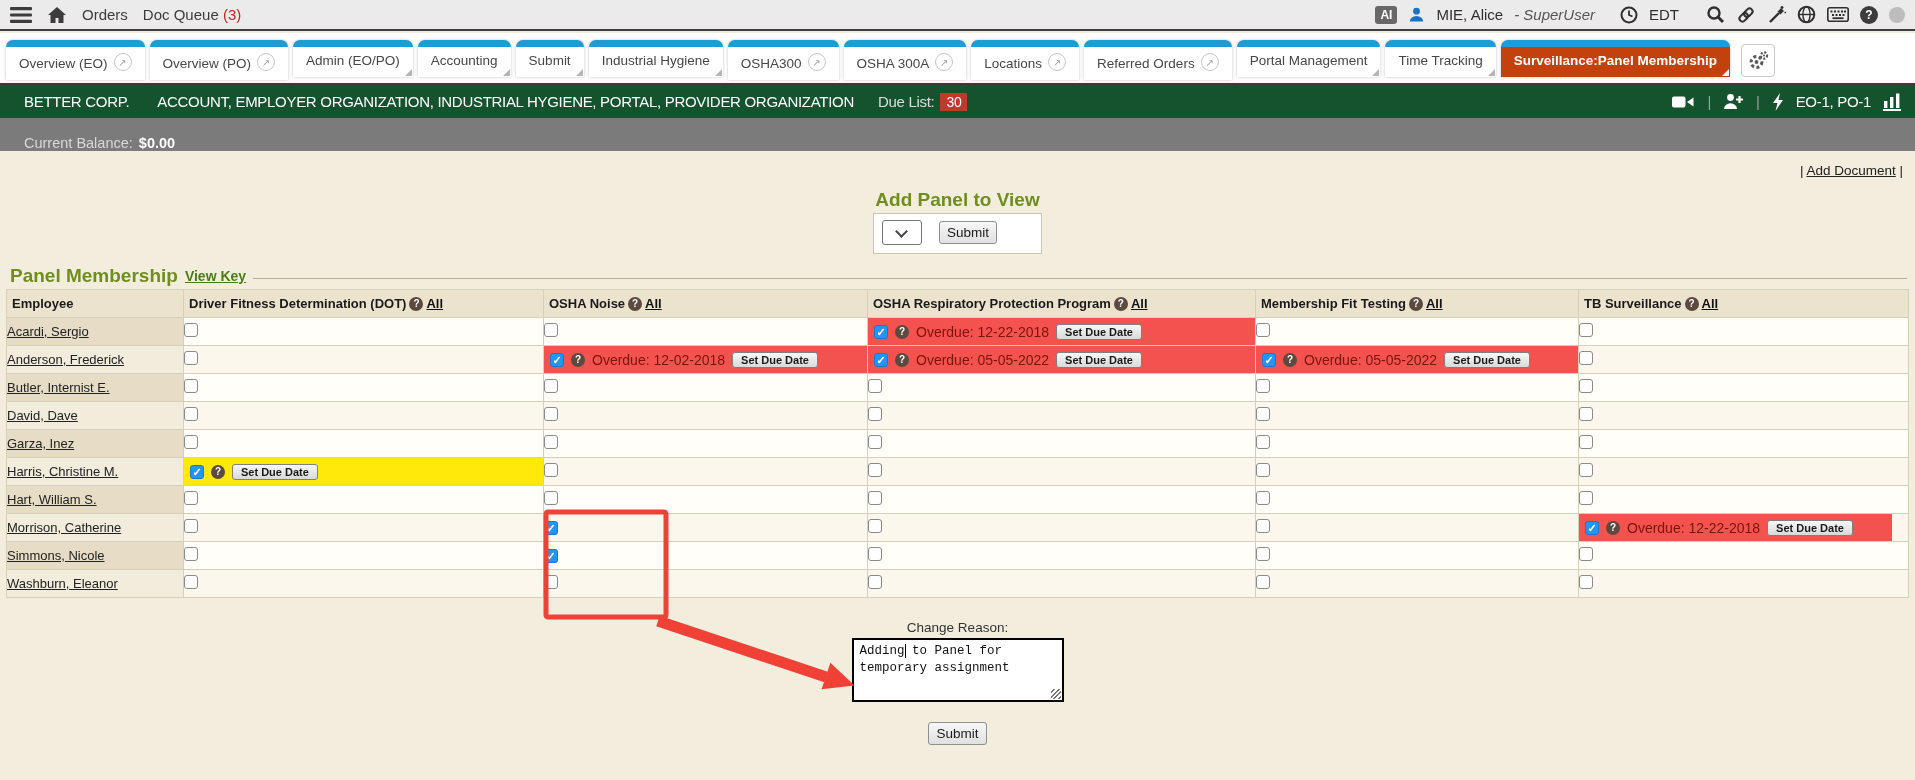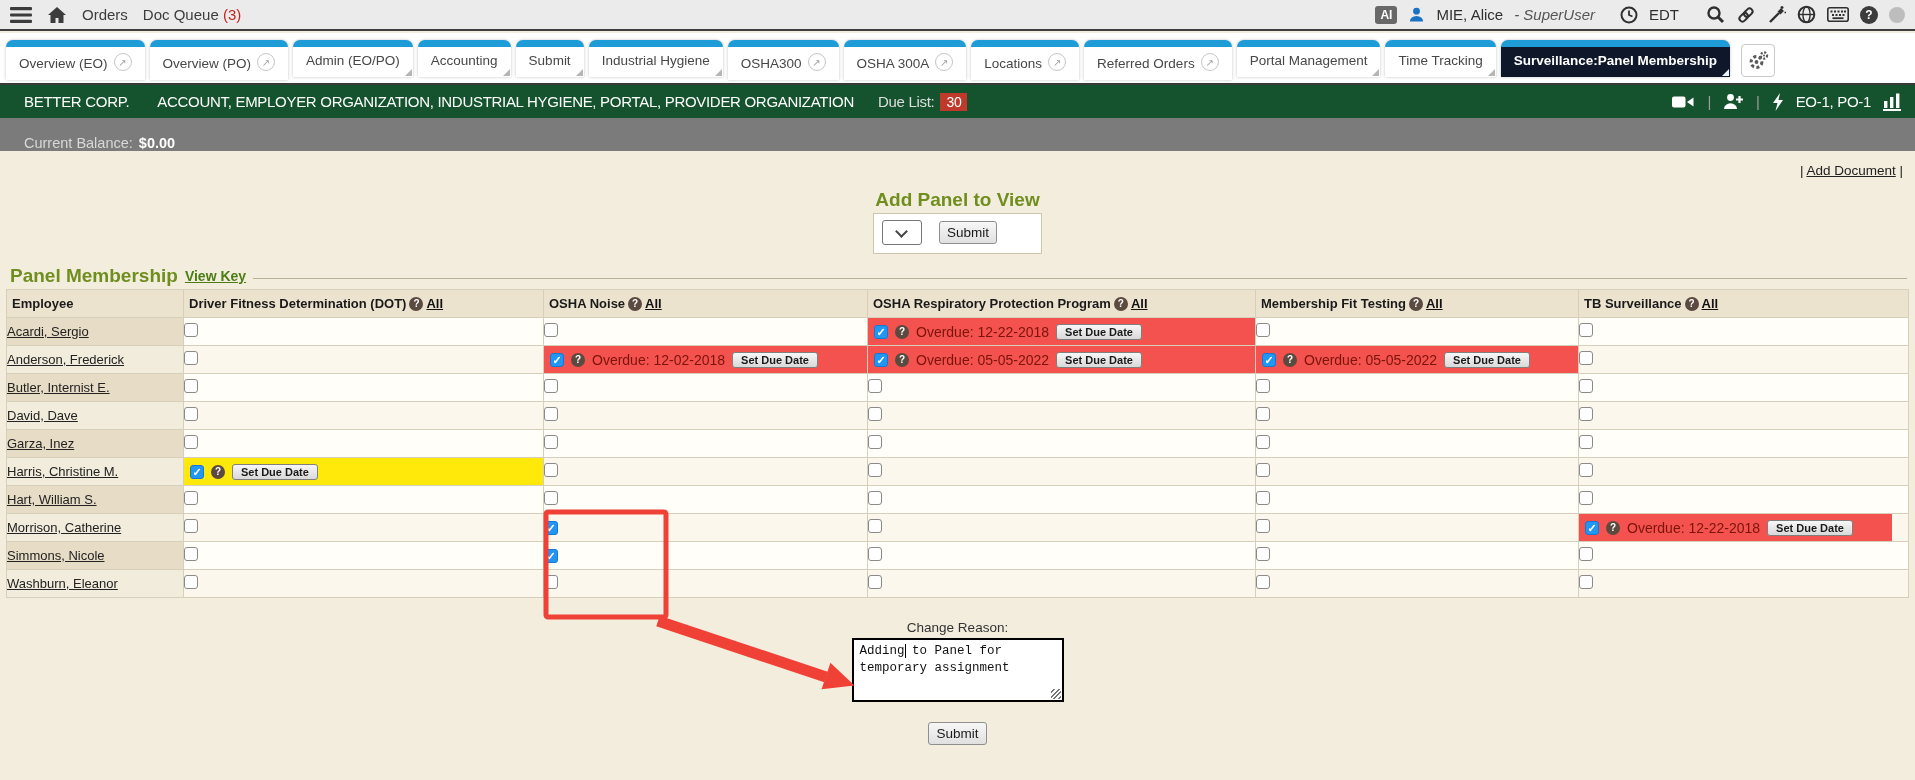--- a/index.html
+++ b/index.html
@@ -17,21 +17,21 @@
   .icon{display:inline-flex;align-items:center;justify-content:center;}
   .help-circle{width:18px;height:18px;border-radius:50%;background:#3c3c3c;color:#fff;
                font-size:12px;font-weight:bold;display:inline-flex;align-items:center;justify-content:center;}
   .presence{width:16px;height:16px;border-radius:50%;background:#bdbdbd;}
   
   .tabbar{position:absolute;top:33px;left:0;right:0;height:52px;background:#fff;
           display:flex;align-items:flex-start;padding:7px 6px 0 6px;gap:5px;box-sizing:border-box;}
   .tab{position:relative;border-top:7px solid #1e9cd7;border-radius:7px 7px 0 0;background:#fff;
        color:#474747;font-size:13.5px;padding:6px 13px 9px 13px;white-space:nowrap;
        box-shadow:0 0 3px rgba(0,0,0,.25);display:flex;align-items:flex-end;gap:6px;cursor:pointer;}
-  .tab.active{background:#0f172a;color:#fff;font-weight:bold;}
+  .tab.active{background:#c2410c;color:#fff;font-weight:bold;}
   .tab .ext{width:16px;height:16px;border:1px solid #c6c6c6;border-radius:50%;color:#9d9d9d;
             font-size:10px;display:inline-flex;align-items:center;justify-content:center;background:#fff;}
   .tab.fold::after{content:"";position:absolute;right:1px;bottom:1px;border-style:solid;
             border-width:0 0 7px 7px;border-color:transparent transparent #b5b5b5 transparent;}
   .tab.active.fold::after{border-color:transparent transparent #e8f4fb transparent;}
   .gear-btn{margin-left:6px;margin-top:4px;width:32px;height:31px;border:1px solid #c9c9c9;border-radius:4px;
             background:#fff;display:inline-flex;align-items:center;justify-content:center;cursor:pointer;}
   
   .contextbar{position:absolute;top:83px;left:0;right:0;height:35px;background:#14532d;border-top:2px solid #3a3a3a;
               box-sizing:border-box;display:flex;align-items:center;color:#fff;font-size:15px;

